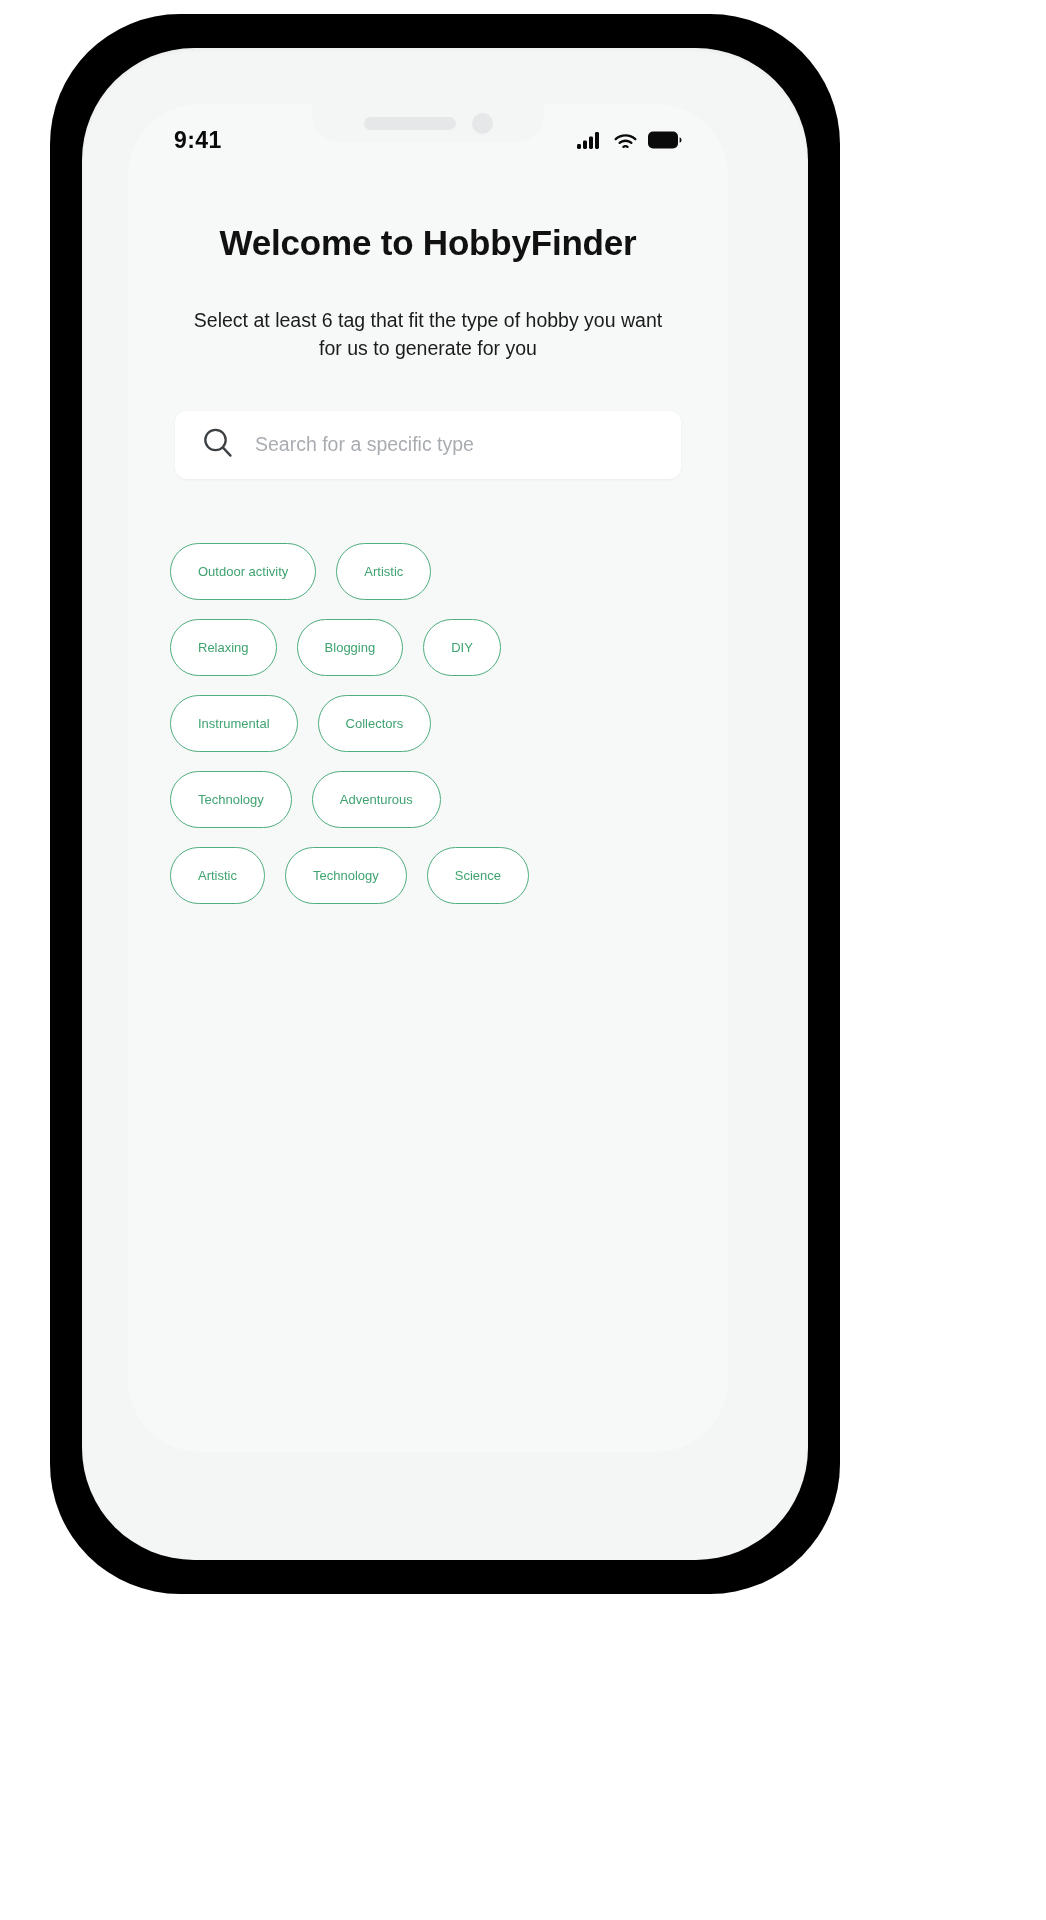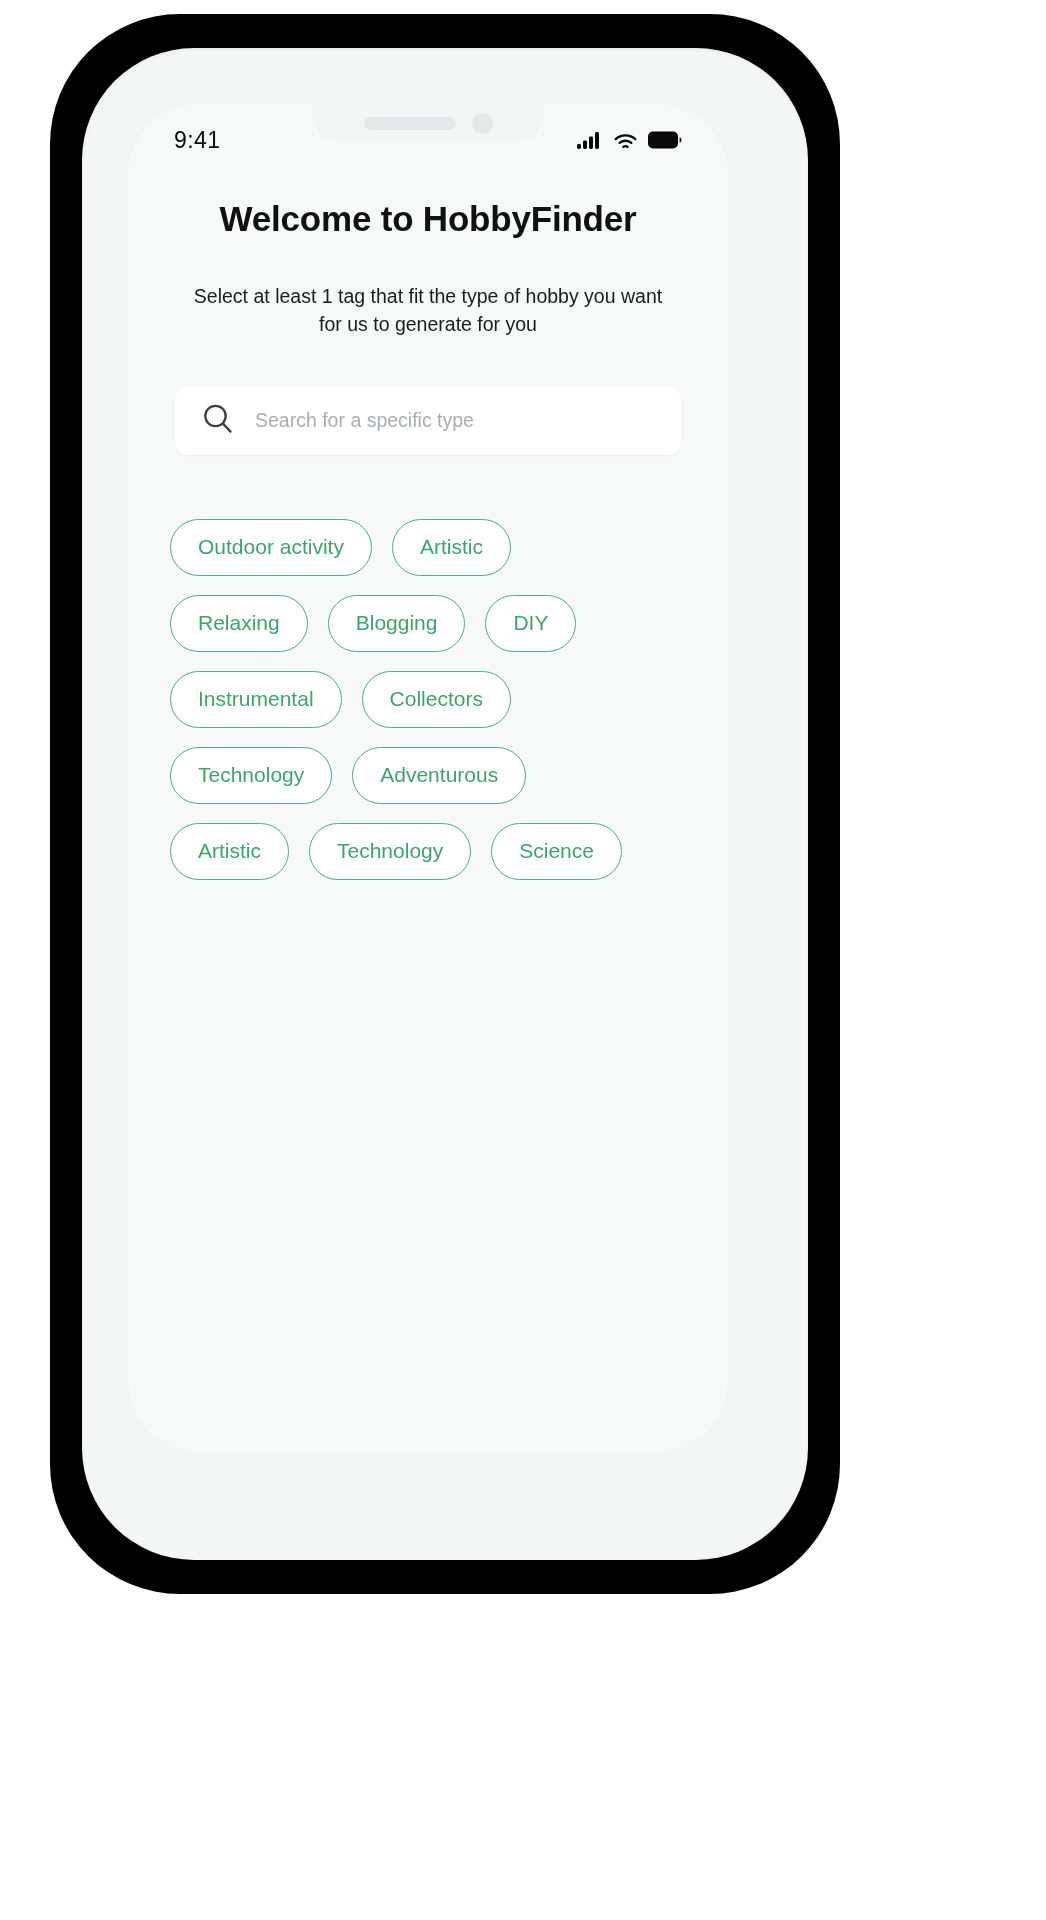--- a/index.html
+++ b/index.html
@@ -93,21 +93,21 @@
     width: 100%;
     height: 44px;
     display: flex;
     align-items: center;
     justify-content: space-between;
     padding: 0 46px 0 46px;
     z-index: 5;
   }
   .status-time {
     font-size: 23px;
-    font-weight: 400;
+    font-weight: 700;
     color: #0a0a0a;
     letter-spacing: 0.4px;
   }
   .status-icons {
     display: flex;
     align-items: center;
     gap: 10px;
   }
   .status-icons svg { display: block; }
 
@@ -118,21 +118,21 @@
     top: 0;
     width: 100%;
     height: 100%;
     padding: 0 18px;
     display: flex;
     flex-direction: column;
     align-items: center;
   }
 
   .page-title {
-    margin-top: 95px;
+    margin-top: 119px;
     font-size: 35px;
     font-weight: 600;
     color: #111111;
     letter-spacing: -0.2px;
     text-align: center;
   }
 
   .page-subtitle {
     margin-top: 43px;
     width: 470px;
@@ -181,21 +181,21 @@
     gap: 20px;
     justify-content: flex-start;
   }
   .tag-chip {
     height: 57px;
     padding: 0 27px;
     border-radius: 30px;
     background: #ffffff;
     border: 1.6px solid #4fae7e;
     color: #3fa36f;
-    font-size: 21px;
+    font-size: 13px;
     font-family: "Liberation Sans", sans-serif;
     display: inline-flex;
     align-items: center;
     justify-content: center;
     white-space: nowrap;
     cursor: pointer;
   }
 </style>
 </head>
 <body>
@@ -236,21 +236,21 @@
             <path d="M31.6 6.2c1.3.5 1.9 1.6 1.9 2.8s-.6 2.3-1.9 2.8z" fill="#0a0a0a"></path>
           </svg>
         </span>
       </div>
     </div>
 
     <div class="content">
 
       <h1 class="page-title">Welcome to HobbyFinder</h1>
 
-      <p class="page-subtitle">Select at least 1 tag that fit the type of hobby you want for us to generate for you</p>
+      <p class="page-subtitle">Select at least 6 tag that fit the type of hobby you want for us to generate for you</p>
 
       <div class="search-box">
         <span class="search-icon">
           <svg width="34" height="34" viewBox="0 0 34 34">
             <circle cx="14.5" cy="14" r="10.2" fill="none" stroke="#3d4043" stroke-width="2.3"></circle>
             <line x1="21.8" y1="21.4" x2="29.5" y2="29.6" stroke="#3d4043" stroke-width="2.3" stroke-linecap="round"></line>
           </svg>
         </span>
         <input class="search-input" type="text" placeholder="Search for a specific type" style="">
       </div>

